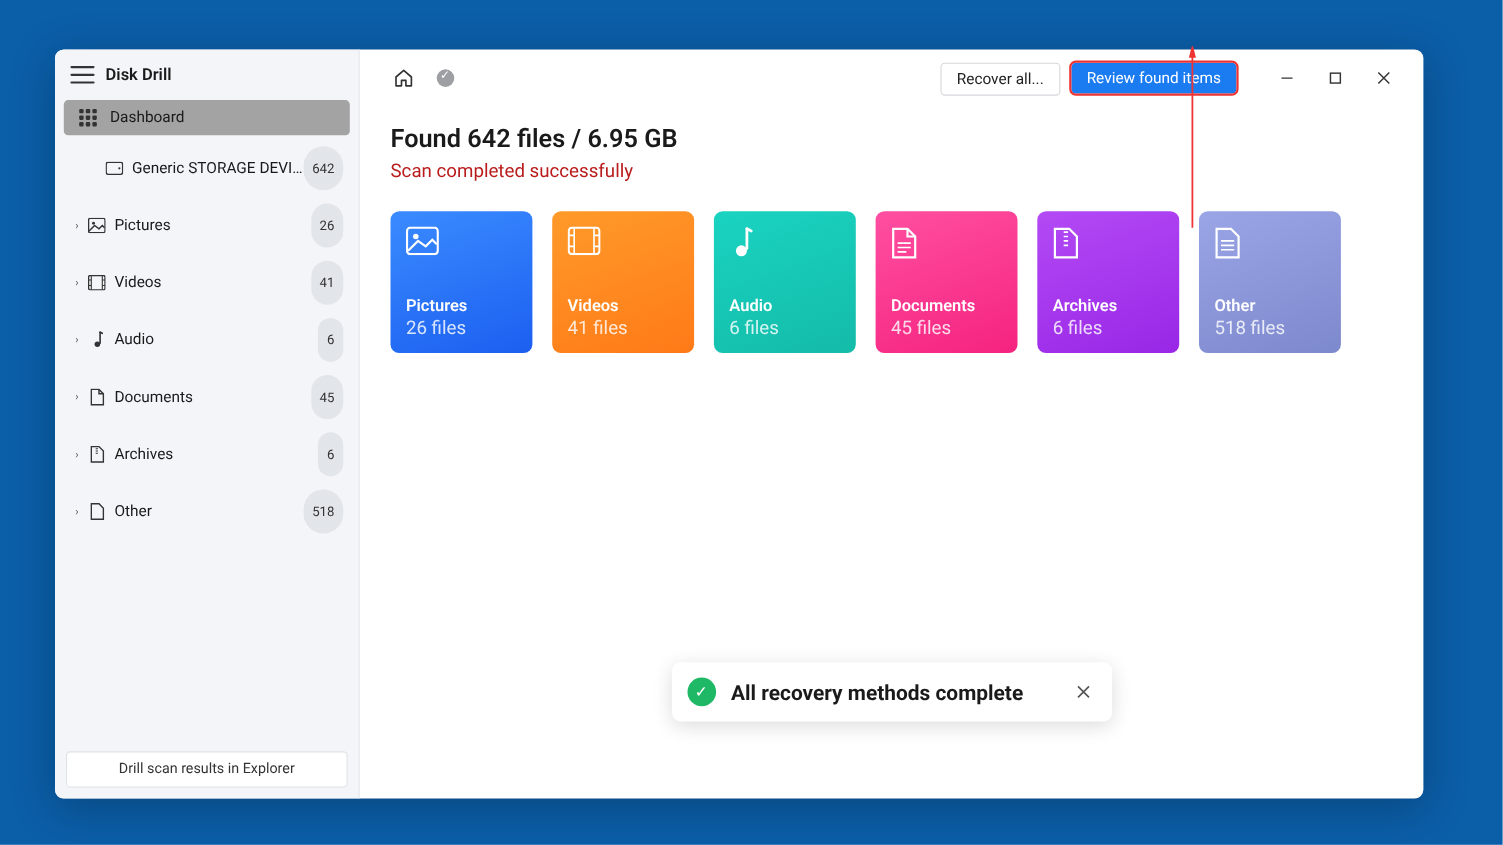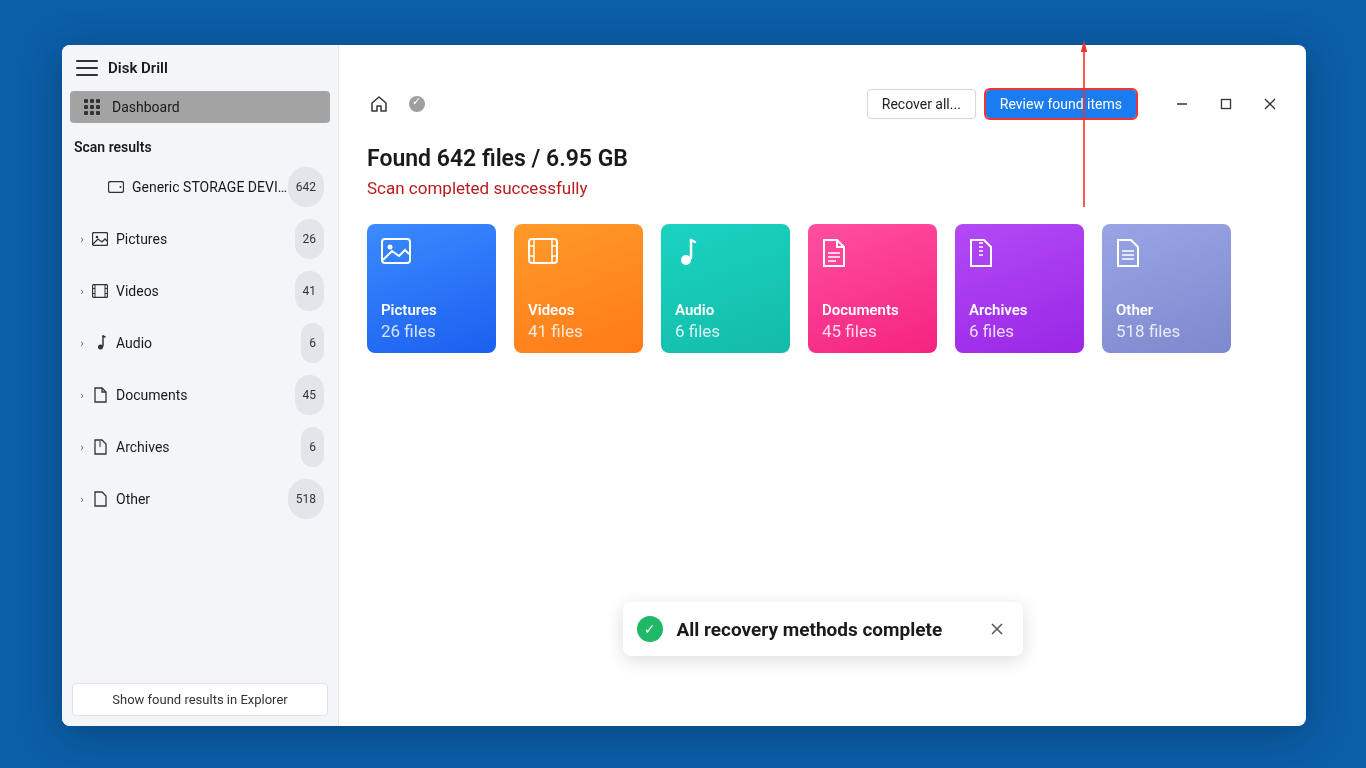--- a/index.html
+++ b/index.html
@@ -1,17 +1,17 @@
 <!DOCTYPE html>
 <html><head>
 <meta charset="utf-8">
 <style>
 * { margin: 0; padding: 0; box-sizing: border-box; font-family: -apple-system, BlinkMacSystemFont, "Segoe UI", Roboto, Arial, sans-serif; }
 body { background: #0b5ea8; width: 1366px; height: 768px; position: relative; overflow: hidden; }
-.app-window { position: absolute; left: 62px; top: 45px; width: 1244px; height: 681px; background: #fff; border-radius: 8px; box-shadow: 0 8px 40px rgba(0,0,0,.25); display: flex; overflow: hidden; }
+.app-window { position: absolute; left: 50px; top: 45px; width: 1244px; height: 681px; background: #fff; border-radius: 8px; box-shadow: 0 8px 40px rgba(0,0,0,.25); display: flex; overflow: hidden; }
 .sidebar { width: 277px; background: #f3f5f8; display: flex; flex-direction: column; border-right: 1px solid #e6e8ec; }
 .sidebar-top { display: flex; align-items: center; padding: 14px 12px 10px 14px; gap: 10px; }
 .hamburger { width: 22px; height: 16px; display: flex; flex-direction: column; justify-content: space-between; cursor: pointer; }
 .hamburger span { height: 2px; background: #333; border-radius: 1px; }
 .app-title { font-size: 15px; font-weight: 600; color: #1a1a1a; }
 .nav-block { padding: 4px 8px; }
 .dashboard-item { display: flex; align-items: center; gap: 12px; background: #a3a3a3; border-radius: 4px; padding: 8px 14px; cursor: pointer; }
 .dashboard-grid { display: grid; grid-template-columns: repeat(3,4px); grid-template-rows: repeat(3,4px); gap: 2px; }
 .dashboard-grid i { background: #333; border-radius: 1px; }
 .dashboard-label { font-size: 14px; color: #1a1a1a; }
@@ -20,21 +20,21 @@
 .tree-row { display: flex; align-items: center; padding: 6px 0 6px 4px; cursor: pointer; border-radius: 4px; }
 .chev { width: 16px; display: flex; justify-content: center; color: #555; font-size: 10px; }
 .row-icon { width: 20px; display: flex; justify-content: center; color: #333; }
 .row-label { flex: 1; font-size: 14px; color: #1a1a1a; padding-left: 6px; overflow: hidden; text-overflow: ellipsis; white-space: nowrap; }
 .badge { background: #e2e5ea; border-radius: 999px; font-size: 12px; color: #333; min-width: 22px; height: 40px; display: flex; align-items: center; justify-content: center; padding: 0 8px; margin-right: 6px; }
 .device-row .chev { visibility: hidden; }
 .device-row .row-icon { margin-left: 16px; }
 .sidebar-bottom { margin-top: auto; padding: 10px; }
 .explorer-btn { width: 100%; background: #fff; border: 1px solid #e0e2e6; border-radius: 4px; padding: 8px 6px; font-size: 13px; color: #333; cursor: pointer; }
 .main { flex: 1; display: flex; flex-direction: column; position: relative; }
-.topbar { display: flex; align-items: center; padding: 12px 14px 8px 26px; gap: 10px; margin-top: 32px; }
+.topbar { display: flex; align-items: flex-start; padding: 12px 14px 8px 26px; gap: 10px; }
 .tb-icon { width: 28px; height: 28px; display: flex; align-items: center; justify-content: center; color: #333; cursor: pointer; border-radius: 4px; }
 .shield { width: 16px; height: 16px; background: #9d9fa3; border-radius: 50%; position: relative; }
 .shield::after { content: "✓"; position: absolute; left: 3px; top: -1px; color: #fff; font-size: 11px; }
 .tb-spacer { flex: 1; }
 .btn-outline { background: #fff; border: 1px solid #d5d7db; border-radius: 4px; padding: 6px 14px; font-size: 14px; color: #222; cursor: pointer; }
 .btn-primary { background: #1b7cf2; color: #fff; border: none; border-radius: 4px; padding: 6px 14px; font-size: 14px; cursor: pointer; position: relative; }
 .btn-primary.highlighted { outline: 2px solid #e33; outline-offset: 0; }
 .win-controls { display: flex; gap: 0; margin-left: 14px; }
 .win-btn { width: 44px; height: 28px; display: flex; align-items: center; justify-content: center; cursor: pointer; font-size: 12px; }
 .content { padding: 18px 28px 0 28px; }
@@ -85,21 +85,20 @@
             <i></i>
             <i></i>
             <i></i>
             <i></i>
             <i></i>
           </div>
         <div class="dashboard-label">Dashboard</div>
       </div>
     </div>
 
-    <div class="section-title">Scan results</div>
 
     <div class="tree">
       <div class="tree-row device-row">
         <span class="chev">›</span>
         <span class="row-icon">
           <svg width="16" height="12" viewBox="0 0 16 12">
               <rect x="0.5" y="0.5" width="15" height="11" rx="2" fill="none" stroke="#333" stroke-width="1.3"></rect>
               <circle cx="12.5" cy="6" r="1" fill="#333"></circle>
             </svg>
         </span>
@@ -176,21 +175,21 @@
           <svg width="13" height="16" viewBox="0 0 13 16">
               <path d="M1 1 H8 L12 5 V15 H1 Z" fill="none" stroke="#333" stroke-width="1.3"></path>
             </svg>
         </span>
         <span class="row-label">Other</span>
         <span class="badge">518</span>
       </div>
     </div>
 
     <div class="sidebar-bottom">
-      <button class="explorer-btn">Show found results in Explorer</button>
+      <button class="explorer-btn">Drill scan results in Explorer</button>
     </div>
   </aside>
 
   <main class="main">
     <div class="topbar">
       <div class="tb-icon">
         <svg width="18" height="18" viewBox="0 0 18 18">
             <path d="M2 8 L9 2 L16 8 V16 H11 V11 H7 V16 H2 Z" fill="none" stroke="#333" stroke-width="1.5" stroke-linejoin="round"></path>
           </svg>
       </div>

